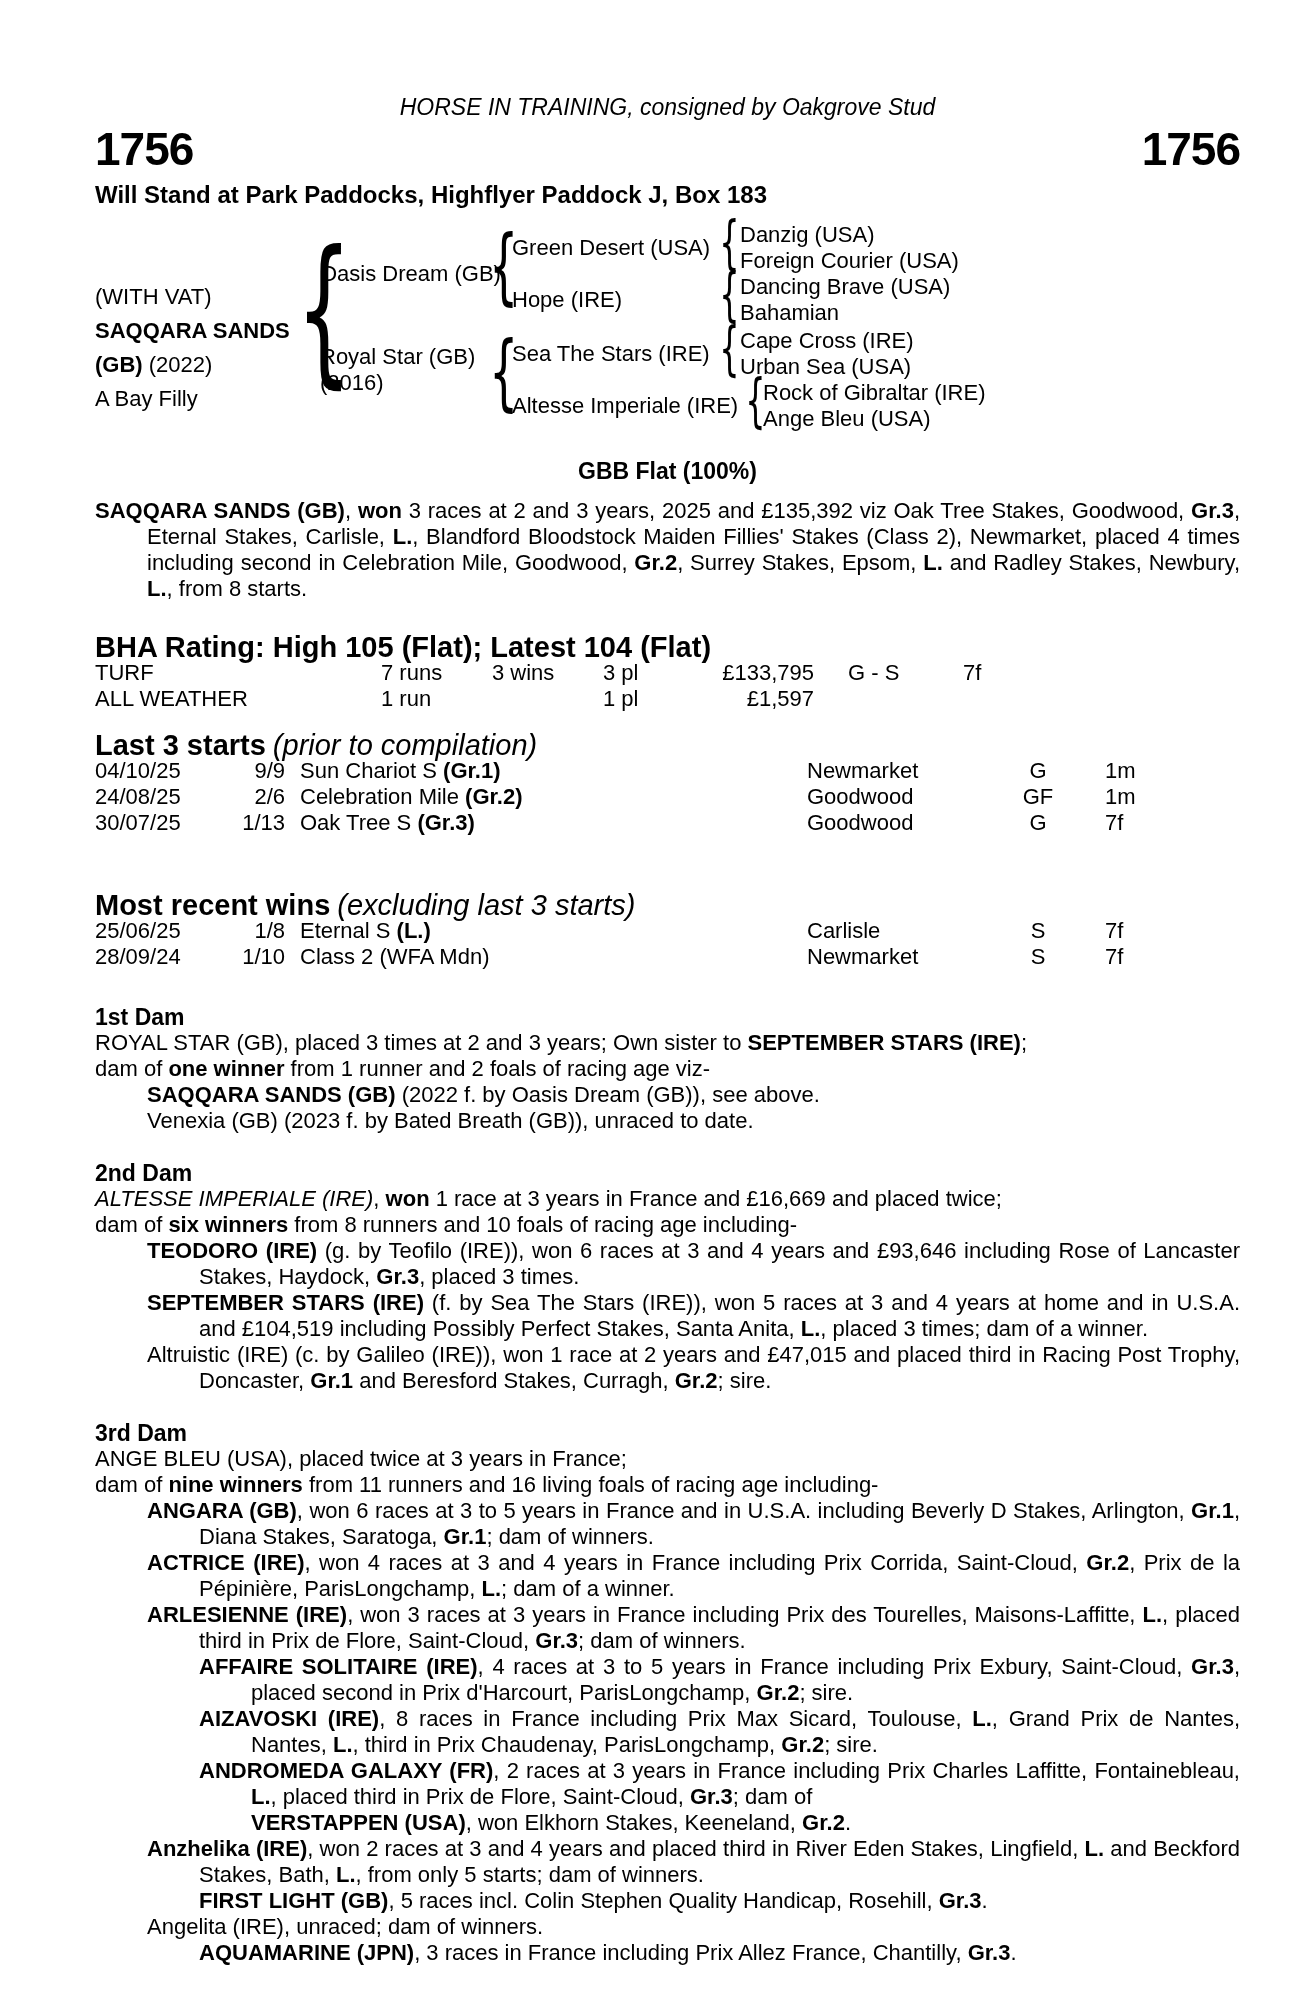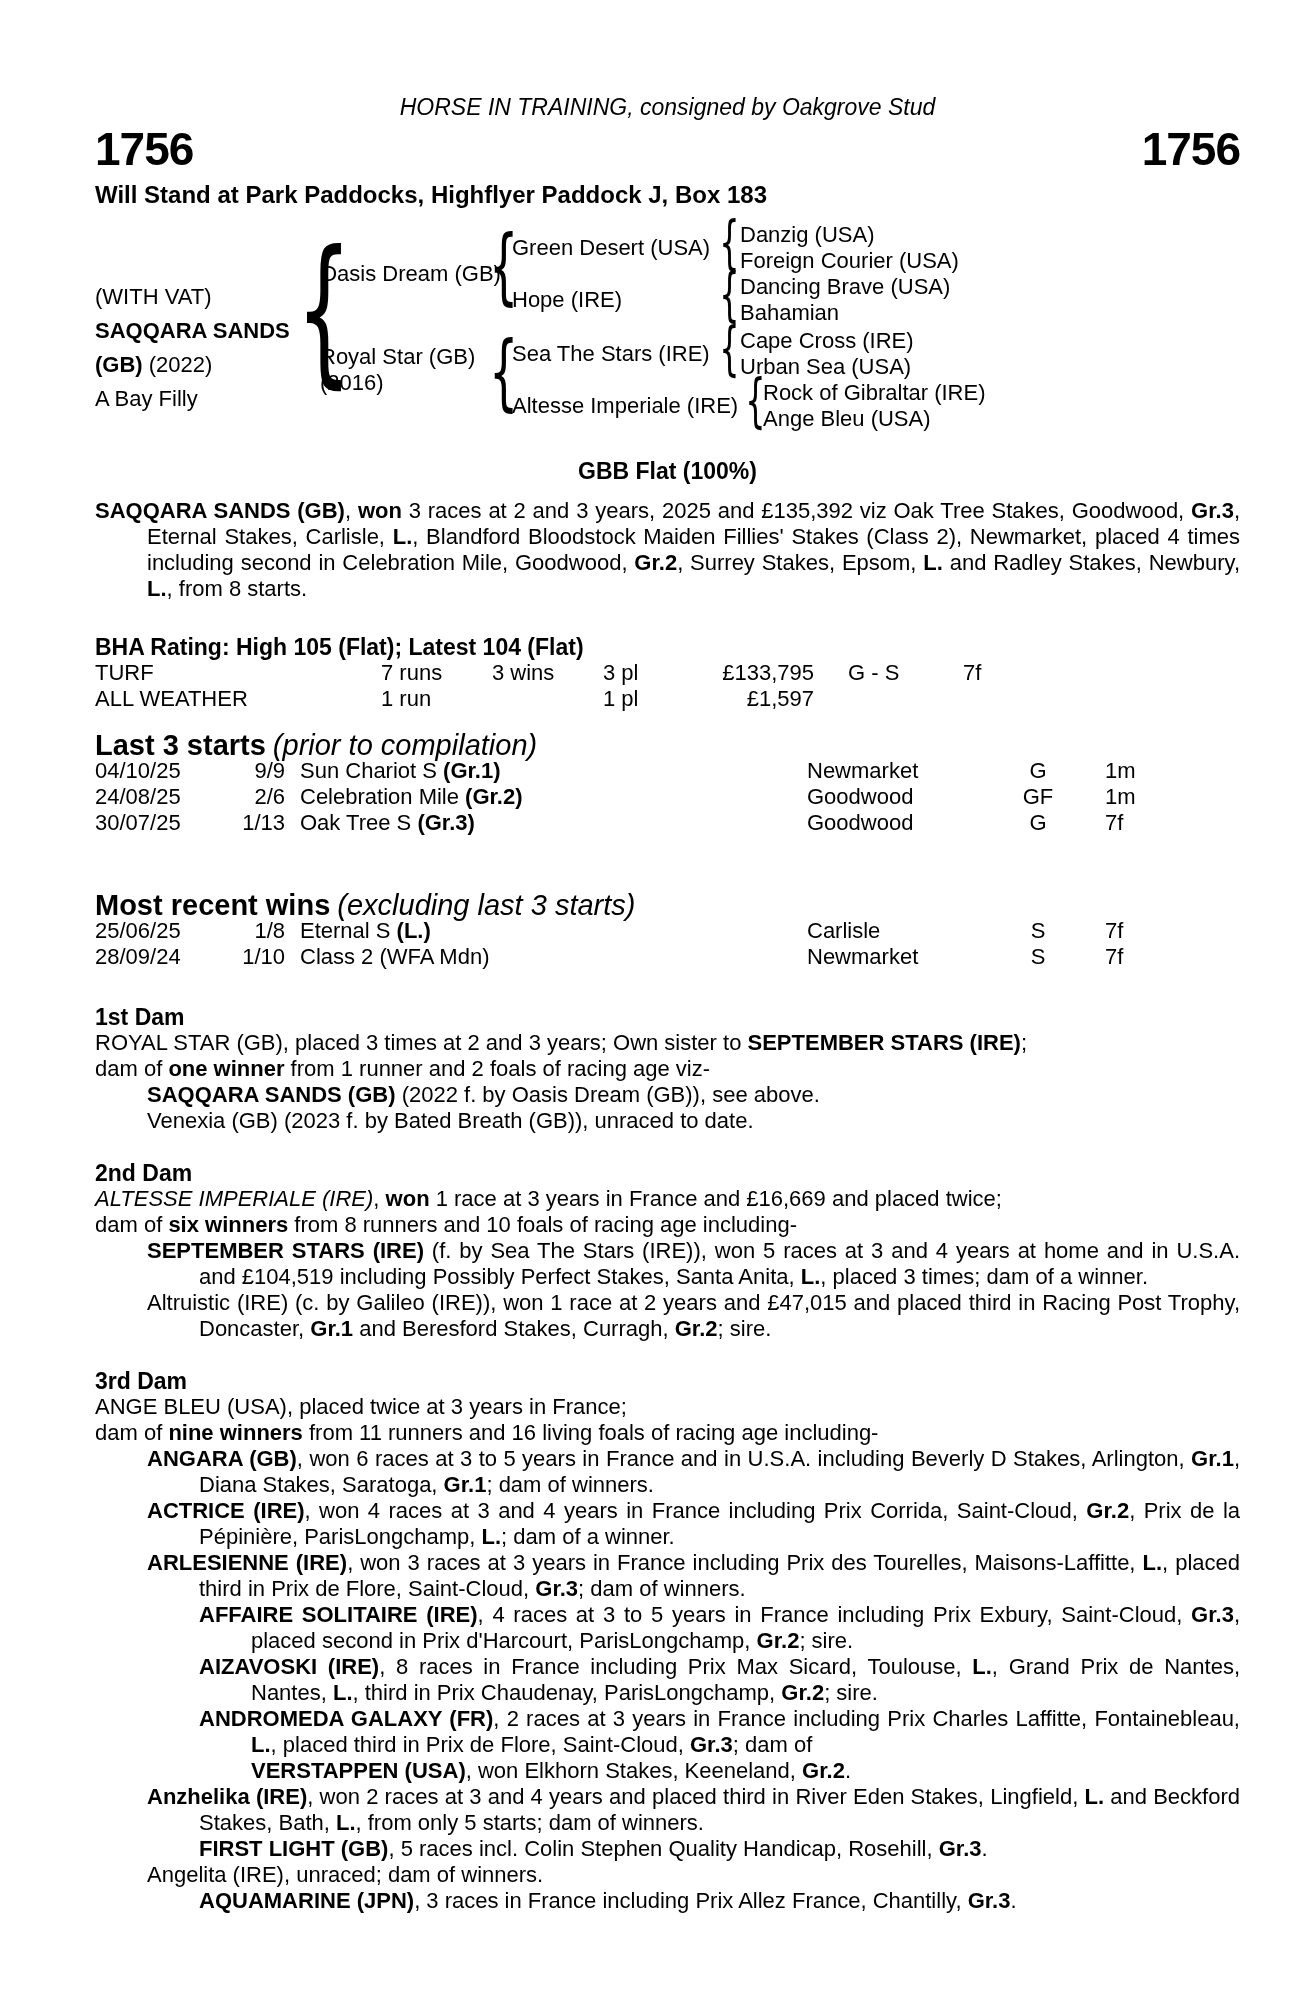--- a/index.html
+++ b/index.html
@@ -20,21 +20,21 @@
   .stand-line{font-weight:bold;font-size:24px;margin-top:8px;}
   
   .pedigree{position:relative;height:218px;margin-top:14px;}
   .pnode{position:absolute;white-space:nowrap;}
   .brace{
     position:absolute;font-family:"DejaVu Sans", sans-serif;font-weight:400;
     line-height:1;transform:scaleX(.55);transform-origin:center;user-select:none;
   }
   .gbb{text-align:center;font-weight:bold;font-size:23px;margin-top:18px;}
   .race-record{margin:14px 0 0 0;text-align:justify;padding-left:52px;text-indent:-52px;}
-  .bha{font-weight:bold;font-size:23px;margin-top:32px;}
+  .bha{font-weight:bold;font-size:29px;margin-top:32px;}
   
   .stat-row{position:relative;height:26px;}
   .stat-row span{position:absolute;white-space:nowrap;}
   .c0{left:0;} .c1{left:286px;} .c2{left:397px;} .c3{left:508px;}
   .c4{left:560px;width:159px;text-align:right;} .c5{left:753px;} .c6{left:868px;}
   
   .tbl-head{margin-top:20px;font-size:29px;}
   .tbl-head .t{font-weight:bold;}
   .tbl-head .sub{font-style:italic;margin-left:7px;}
   .race-row{position:relative;height:26px;}
@@ -187,20 +187,21 @@
         <p class="entry lvl1"><span style="font-weight: bold;">SAQQARA SANDS (GB)</span><span> (2022 f. by Oasis Dream (GB)), see above.</span></p>
         <p class="entry lvl1"><span>Venexia (GB) (2023 f. by Bated Breath (GB)), unraced to date.</span></p>
       </div>
   </div>
 
   <div class="dam-sec">
     <div class="dam-heading">2nd Dam</div>
     <div class="dam-line"><span style="font-style: italic;">ALTESSE IMPERIALE (IRE)</span><span>, </span><span style="font-weight: bold;">won</span><span> 1 race at 3 years in France and £16,669 and placed twice;</span></div>
     <div class="dam-line"><span>dam of </span><span style="font-weight: bold;">six winners</span><span> from 8 runners and 10 foals of racing age including-</span></div>
     <div id="dam2-entries">
+        <p class="entry lvl1"><span style="font-weight: bold;">TEODORO (IRE)</span><span> (g. by Teofilo (IRE)), won 6 races at 3 and 4 years and £93,646 including Rose of Lancaster Stakes, Haydock, </span><span style="font-weight: bold;">Gr.3</span><span>, placed 3 times.</span></p>
         <p class="entry lvl1"><span style="font-weight: bold;">SEPTEMBER STARS (IRE)</span><span> (f. by Sea The Stars (IRE)), won 5 races at 3 and 4 years at home and in U.S.A. and £104,519 including Possibly Perfect Stakes, Santa Anita, </span><span style="font-weight: bold;">L.</span><span>, placed 3 times; dam of a winner.</span></p>
         <p class="entry lvl1"><span style="font-weight: normal;">Altruistic (IRE)</span><span> (c. by Galileo (IRE)), won 1 race at 2 years and £47,015 and placed third in Racing Post Trophy, Doncaster, </span><span style="font-weight: bold;">Gr.1</span><span> and Beresford Stakes, Curragh, </span><span style="font-weight: bold;">Gr.2</span><span>; sire.</span></p>
       </div>
   </div>
 
   <div class="dam-sec">
     <div class="dam-heading">3rd Dam</div>
     <div class="dam-line"><span>ANGE BLEU (USA), placed twice at 3 years in France;</span></div>
     <div class="dam-line"><span>dam of </span><span style="font-weight: bold;">nine winners</span><span> from 11 runners and 16 living foals of racing age including-</span></div>
     <div id="dam3-entries">

